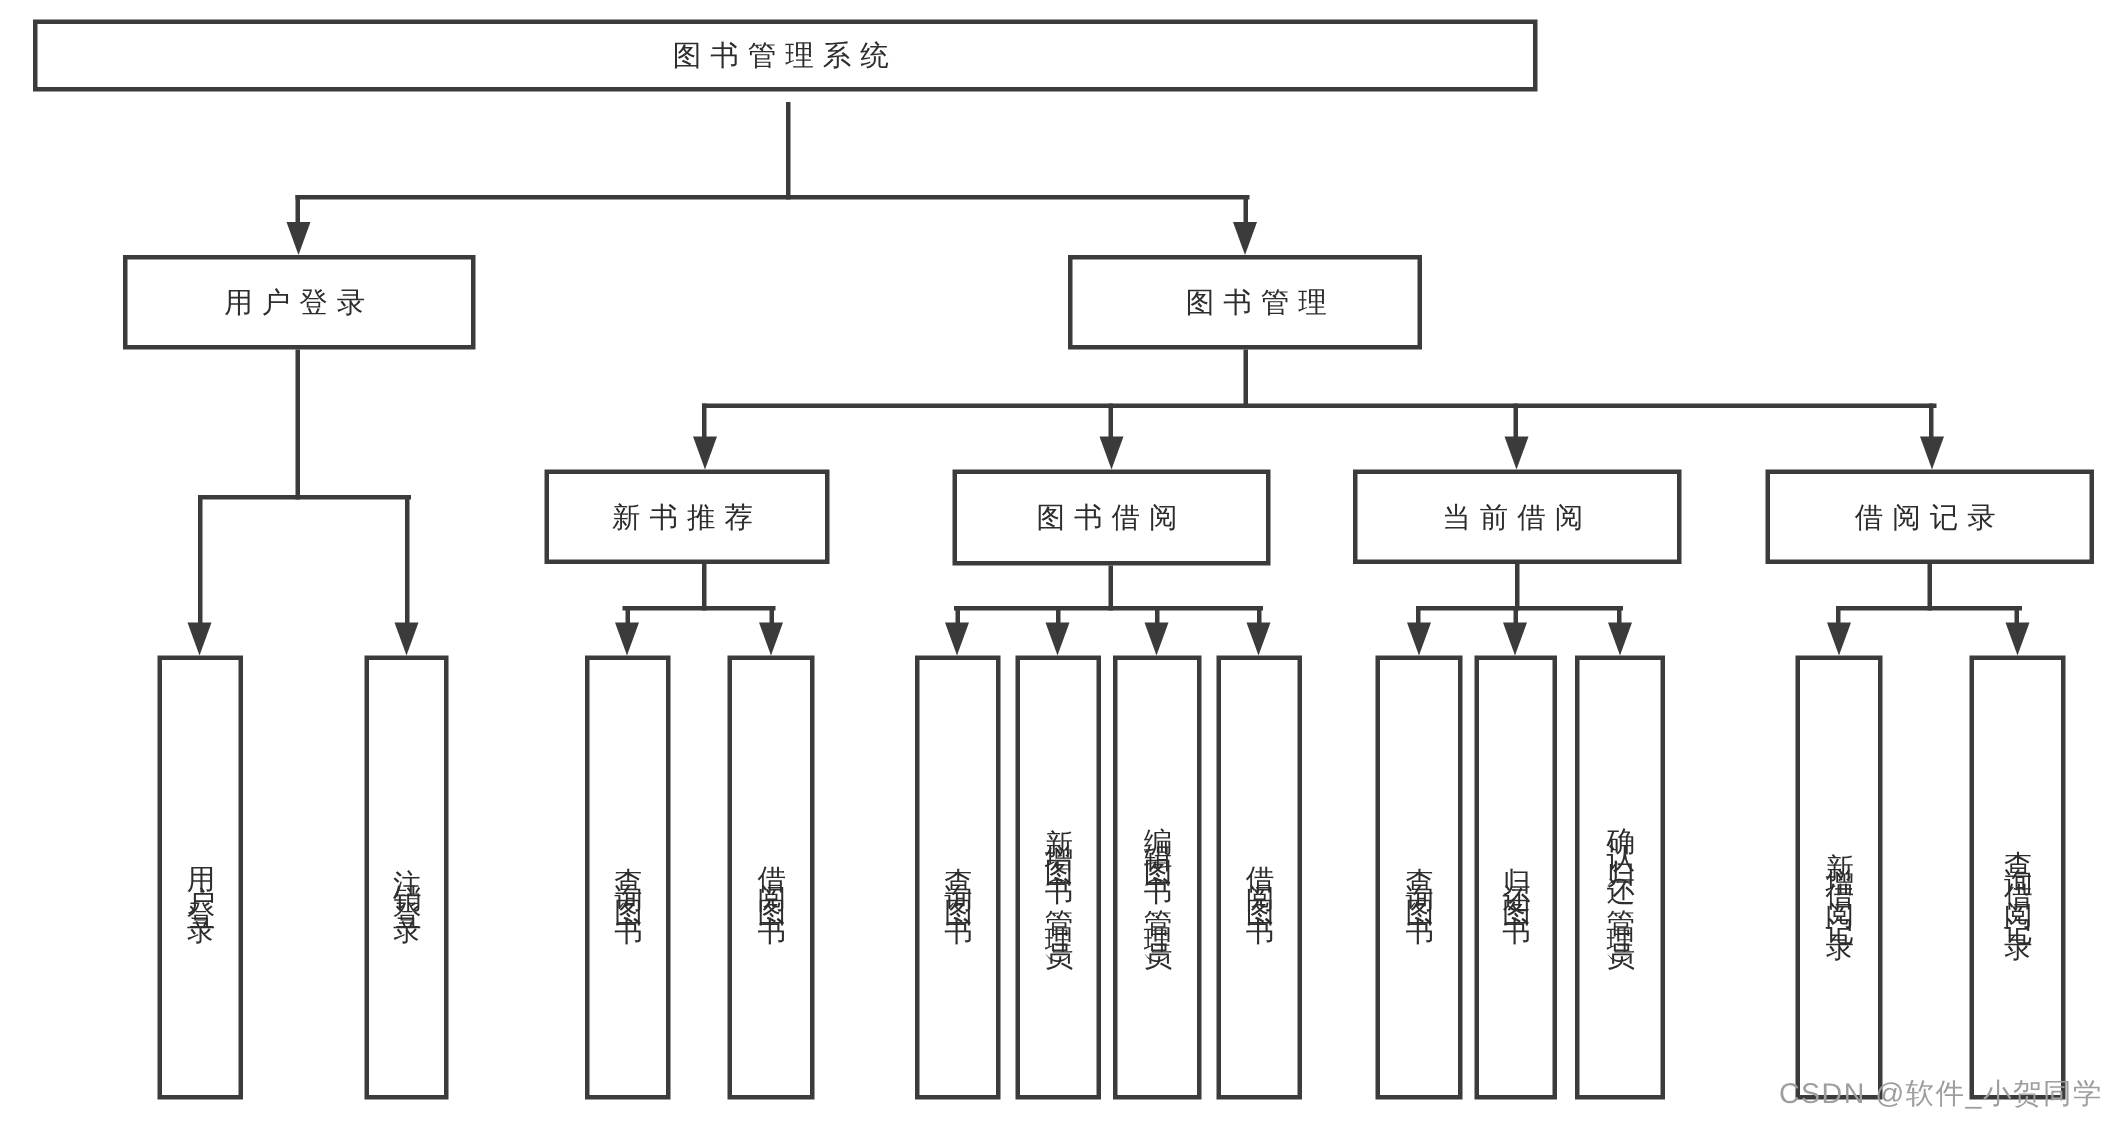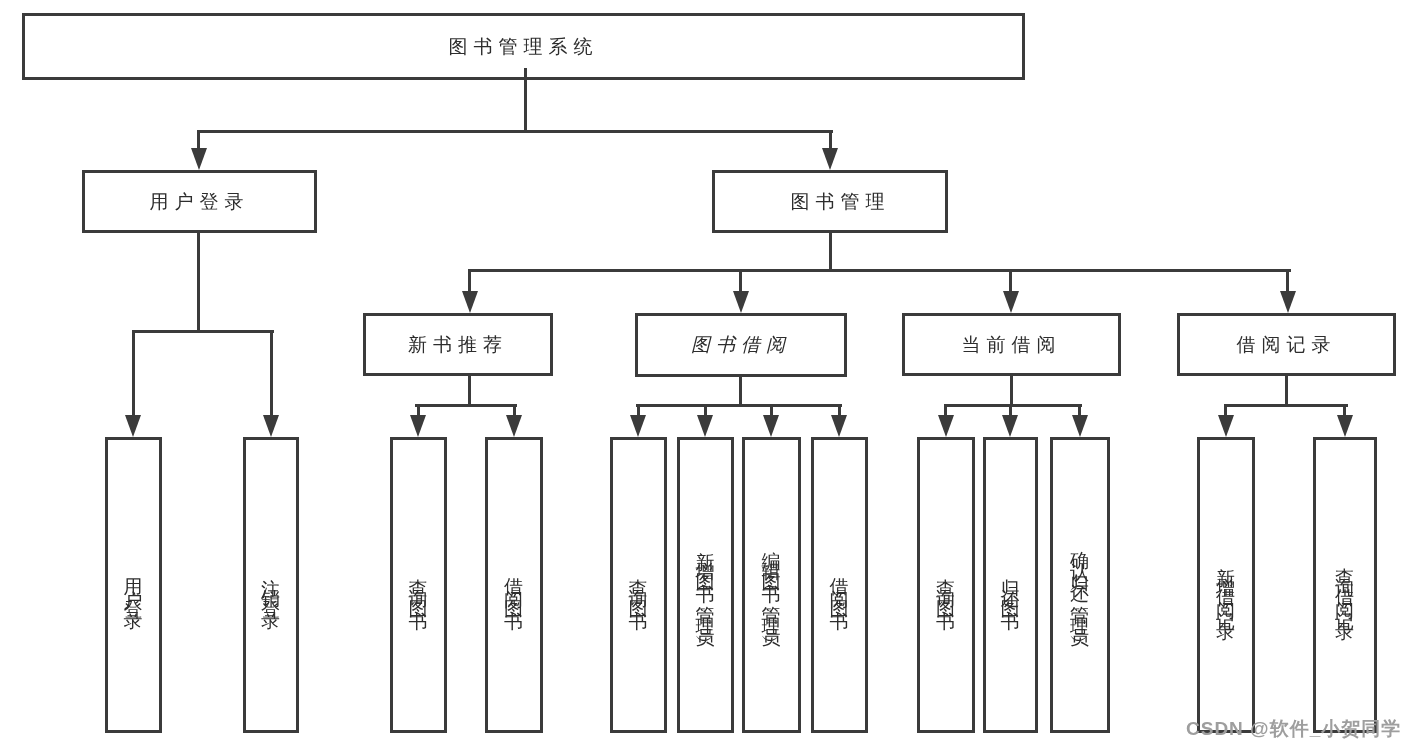--- a/index.html
+++ b/index.html
@@ -46,45 +46,44 @@
     border-left:8px solid transparent;
     border-right:8px solid transparent;
     border-top:22px solid var(--line);
   }
   .watermark{
     position:absolute;
     left:1186px;top:716px;
     font-size:19px;color:var(--watermark);
     letter-spacing:1px;white-space:nowrap;
     z-index:5;
-    font-weight:bold;
   }
 </style>
 </head>
 <body>
 
 <div class="stage">
 
-  <div class="node" style="left:22px;top:13px;width:1003px;height:67px;">
+  <div class="node" style="left:22px;top:13px;width:1003px;height:48px;">
     <span>图书管理系统</span>
   </div>
 
   <div class="node" style="left:82px;top:170px;width:235px;height:63px;">
     <span>用户登录</span>
   </div>
 
   <div class="node" style="left:712px;top:170px;width:236px;height:63px;padding-left:21px;">
     <span>图书管理</span>
   </div>
 
   <div class="node" style="left:363px;top:313px;width:190px;height:63px;">
     <span>新书推荐</span>
   </div>
 
-  <div class="node" style="left:635px;top:313px;width:212px;height:64px;font-style:italic;">
+  <div class="node" style="left:635px;top:313px;width:212px;height:64px;">
     <span>图书借阅</span>
   </div>
 
   <div class="node" style="left:902px;top:313px;width:219px;height:63px;">
     <span>当前借阅</span>
   </div>
 
   <div class="node" style="left:1177px;top:313px;width:219px;height:63px;">
     <span>借阅记录</span>
   </div>

